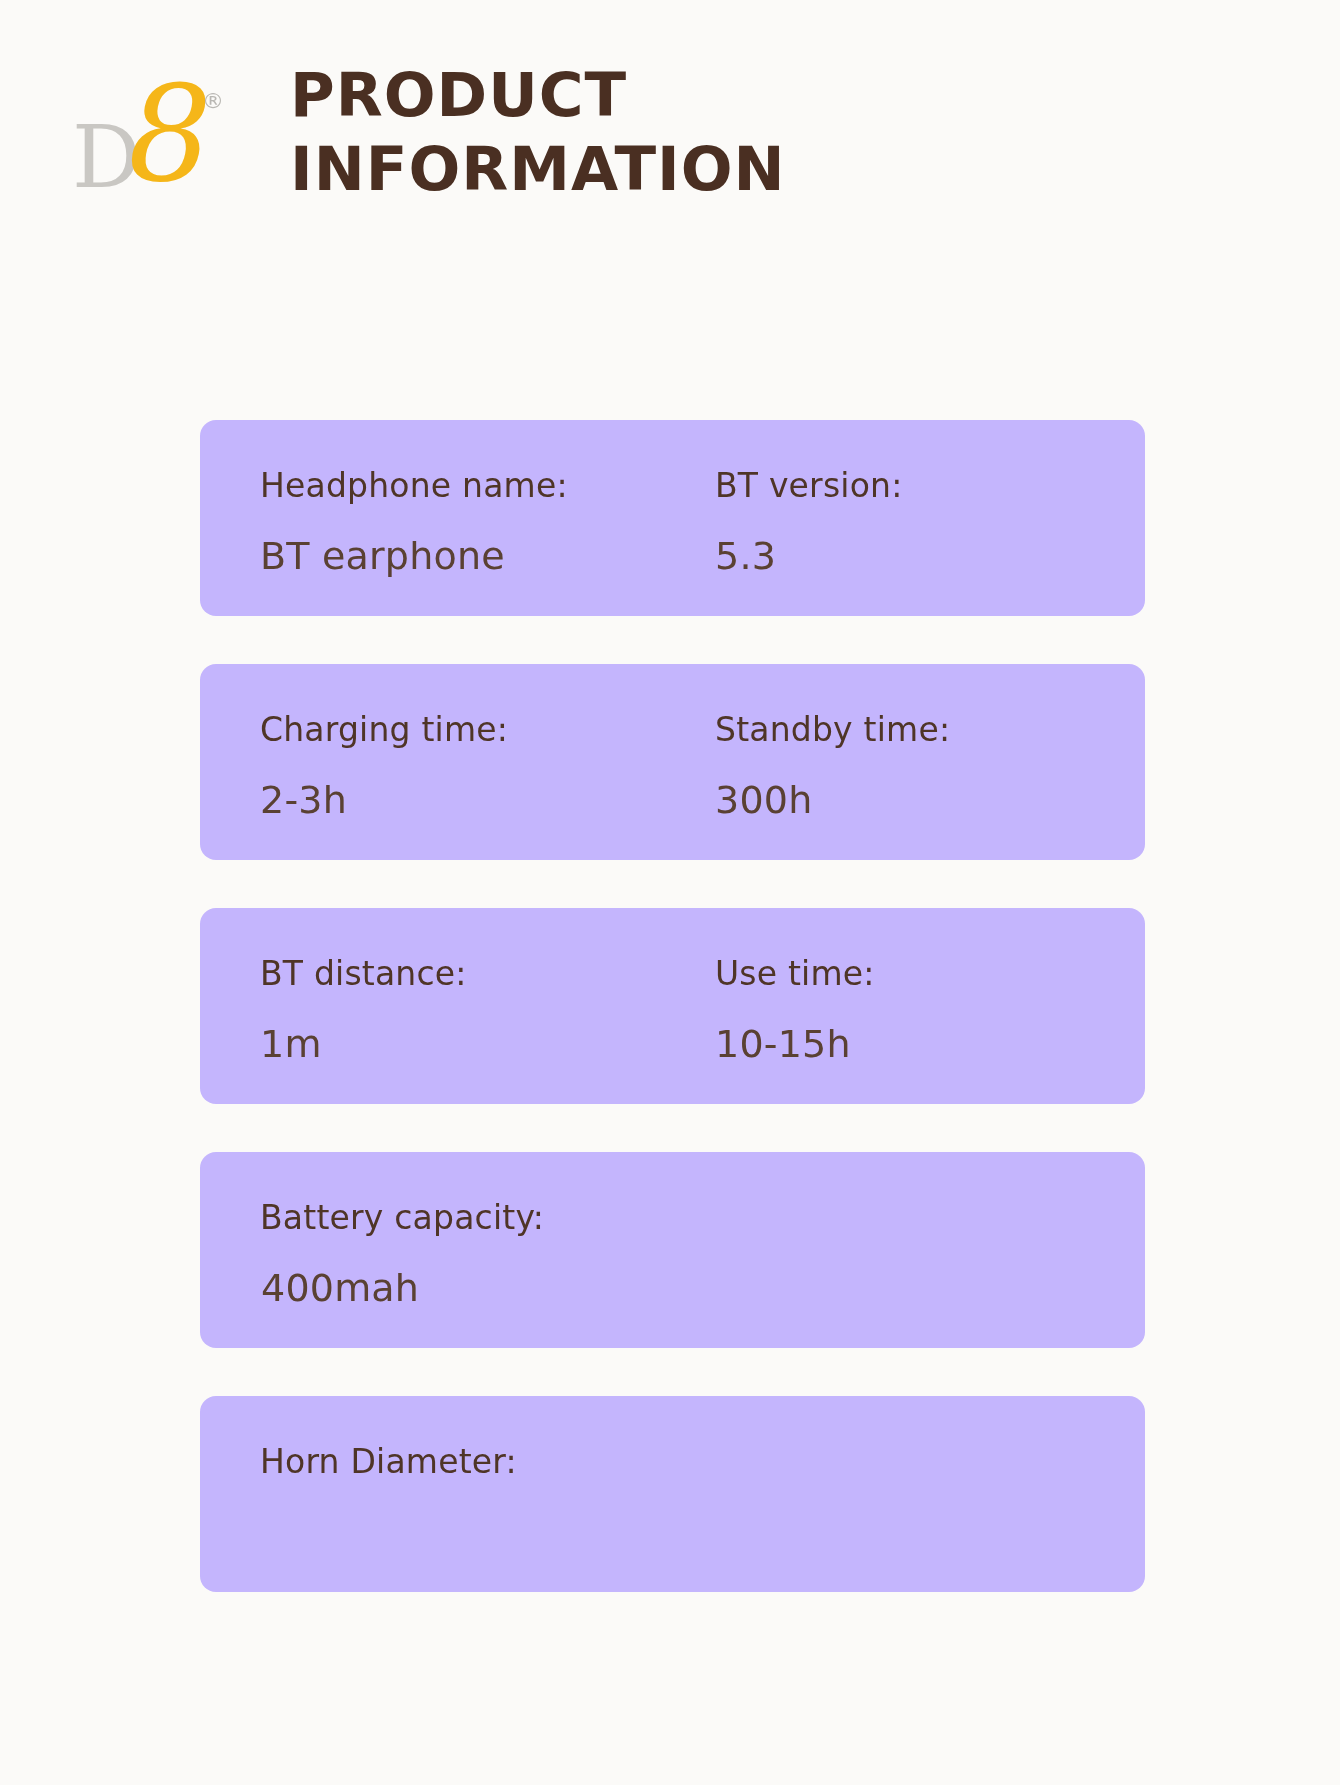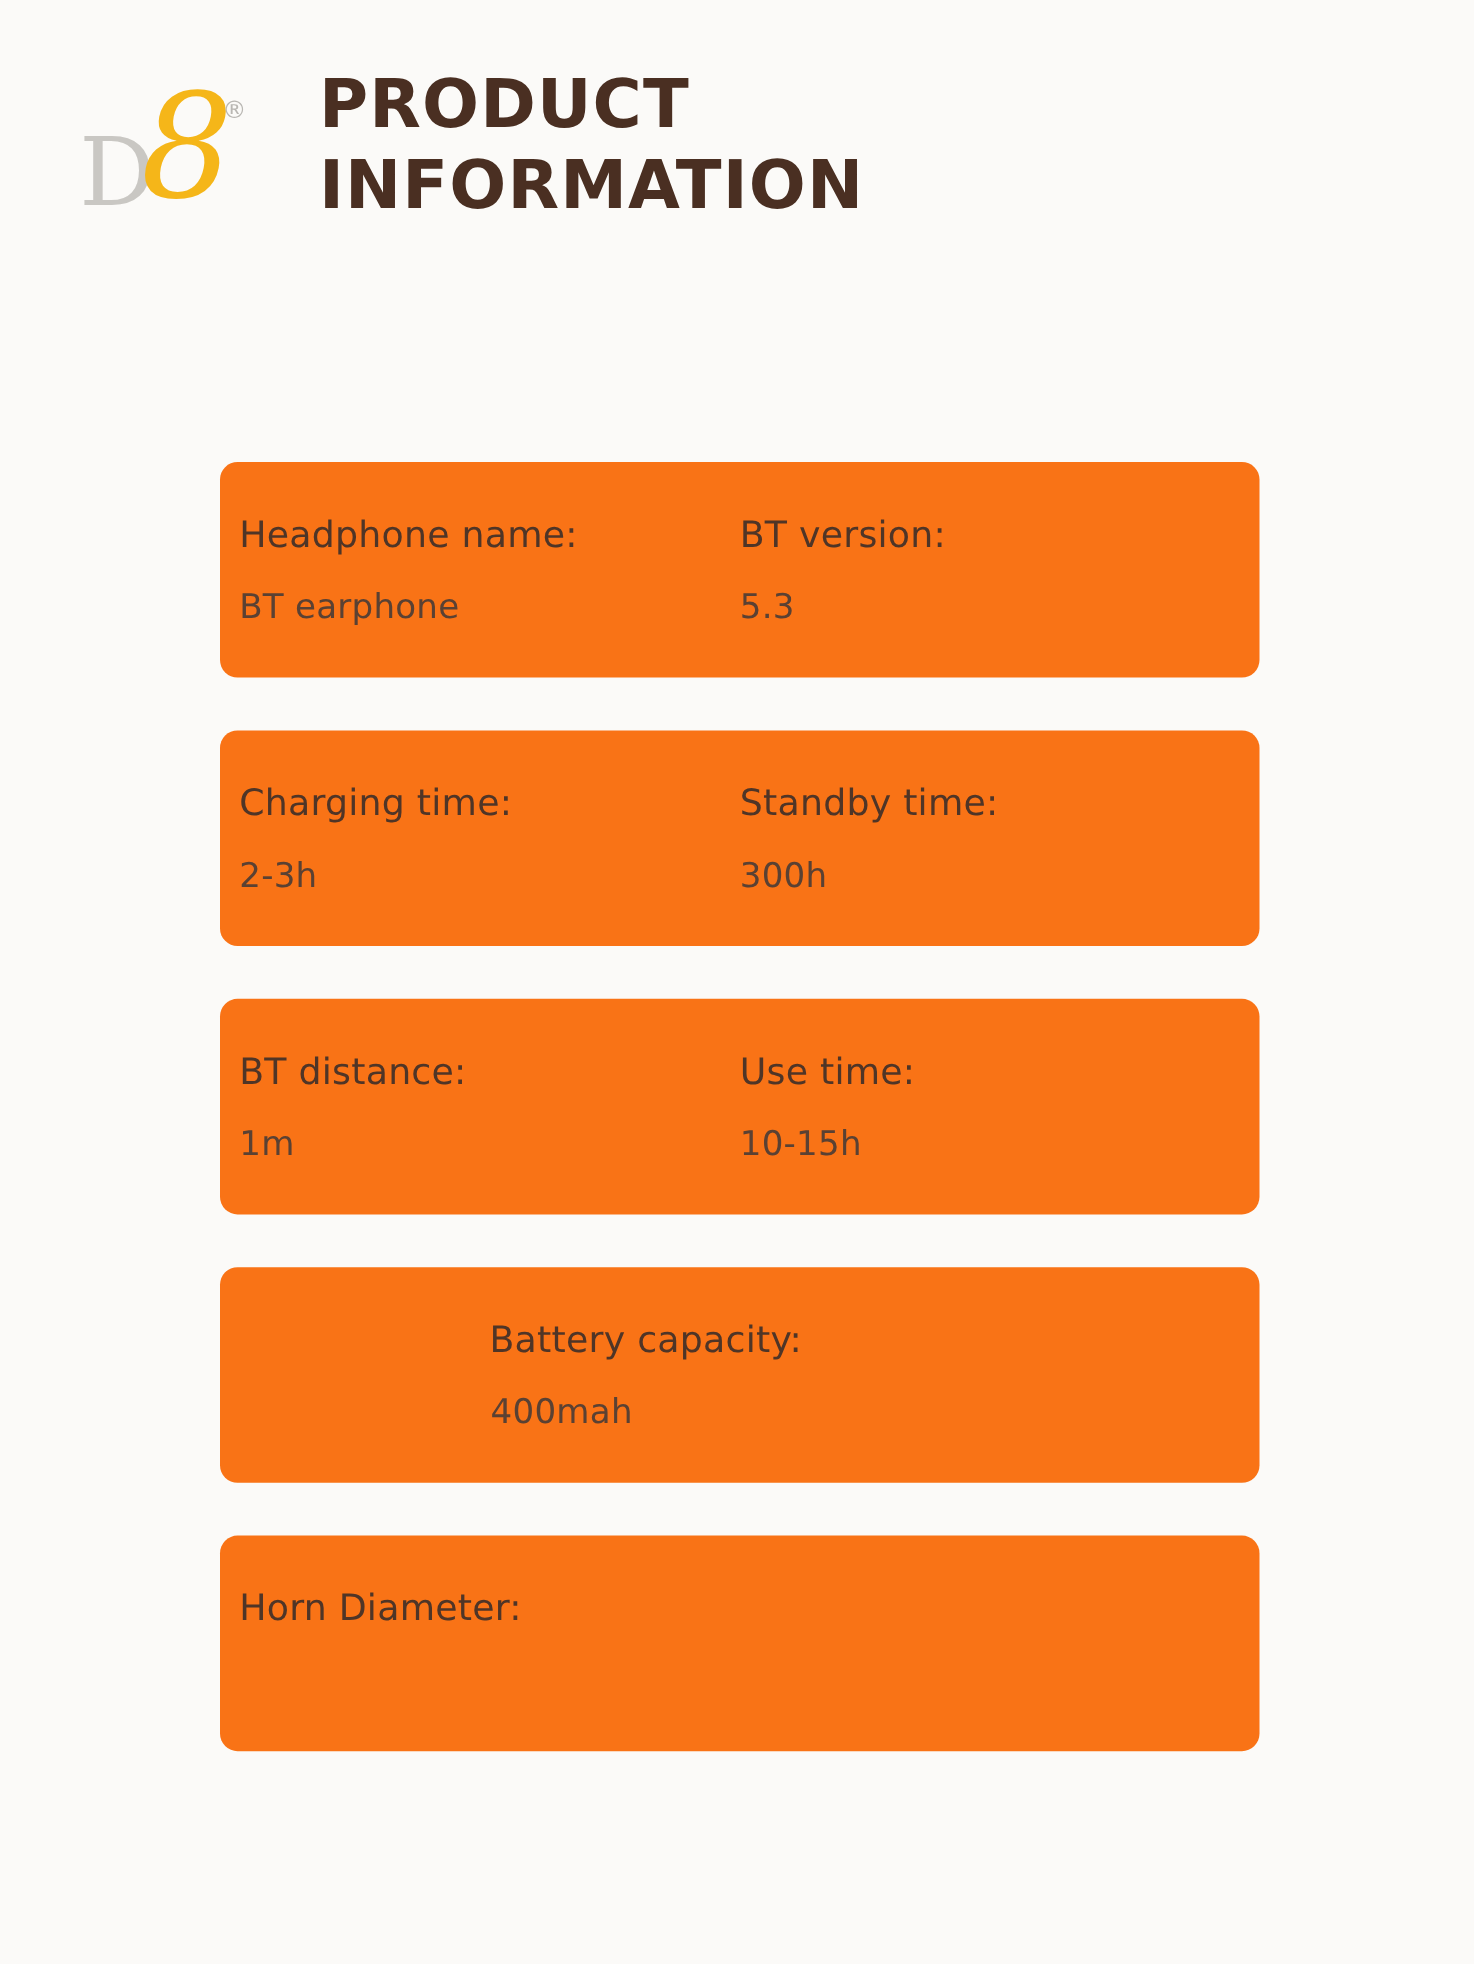--- a/index.html
+++ b/index.html
@@ -82,48 +82,47 @@
   
   .spec-list {
     position: absolute;
     left: 200px;
     top: 420px;
     width: 945px;
   }
 
   .spec-card {
     position: relative;
-    background: #f97316;
+    background: #c4b5fd;
     border-radius: 16px;
     height: 196px;
     margin-bottom: 48px;
     box-sizing: border-box;
     padding: 46px 60px 0 60px;
     display: flex;
-    justify-content: center;
   }
 
   .spec-col {
     width: 455px;
     flex: none;
   }
   .spec-col.col-right {
     margin-left: 0;
   }
 
   .spec-label {
     font-size: 33px;
     line-height: 1.2;
     color: #4f3527;
     letter-spacing: 0.2px;
     white-space: nowrap;
   }
   .spec-value {
     margin-top: 28px;
-    font-size: 31px;
+    font-size: 38px;
     line-height: 1.2;
     color: #5a4133;
     letter-spacing: 0.2px;
     white-space: nowrap;
   }
   .spec-value.indent {
     margin-left: 1px;
   }
   .spec-col.empty .spec-label,
   .spec-col.empty .spec-value {

